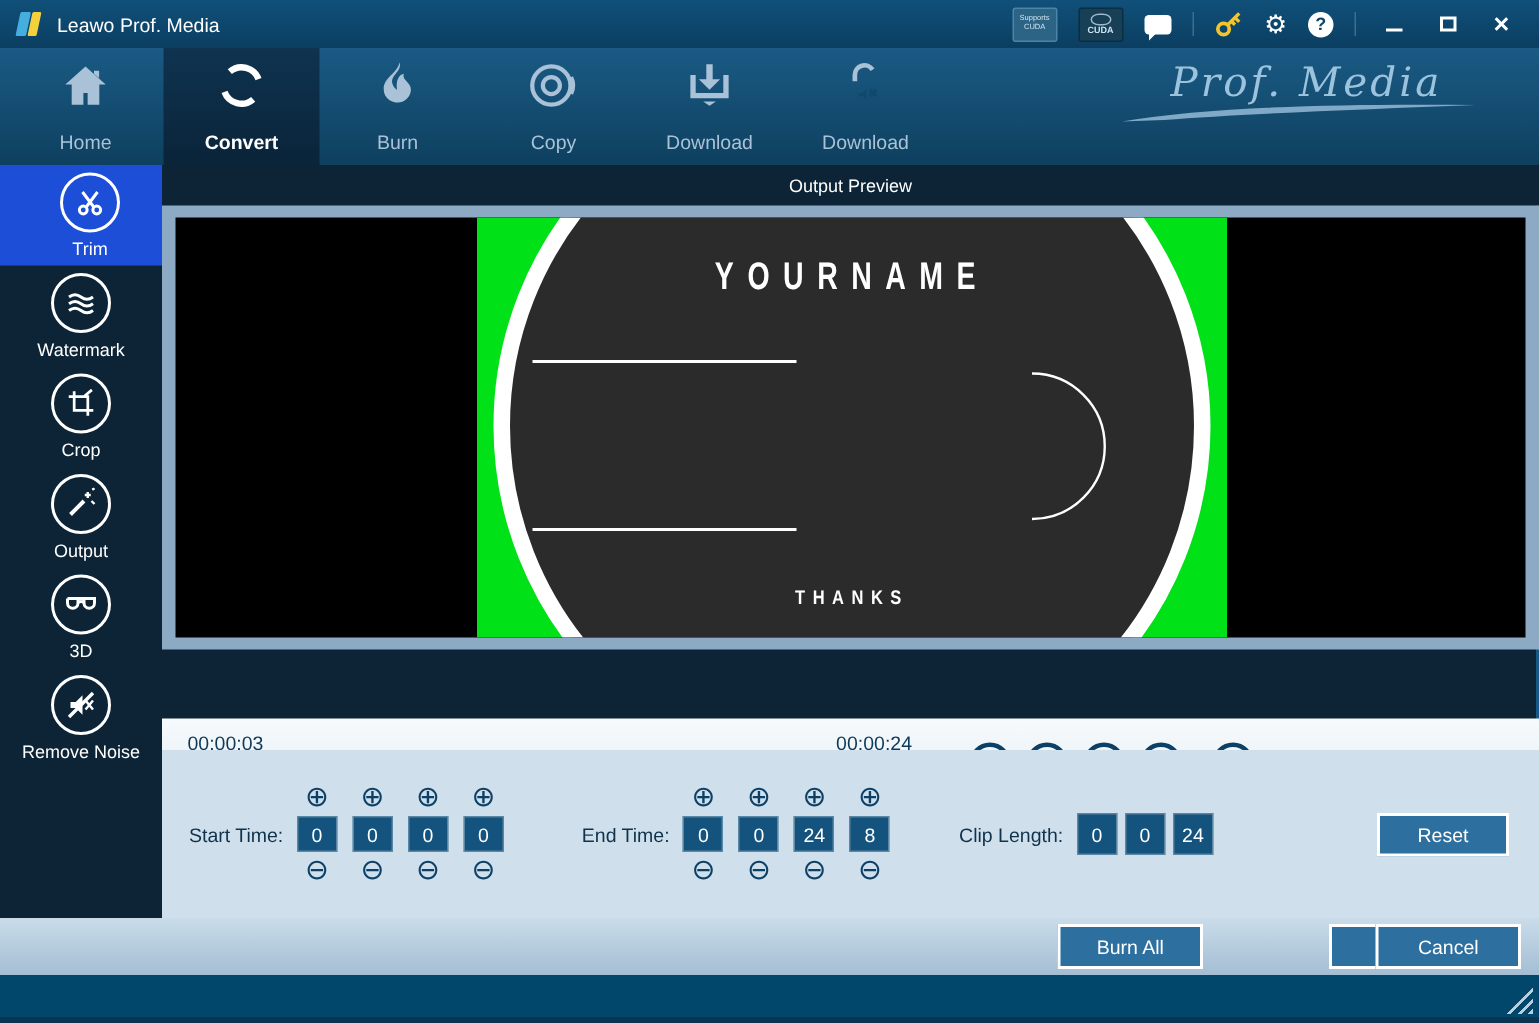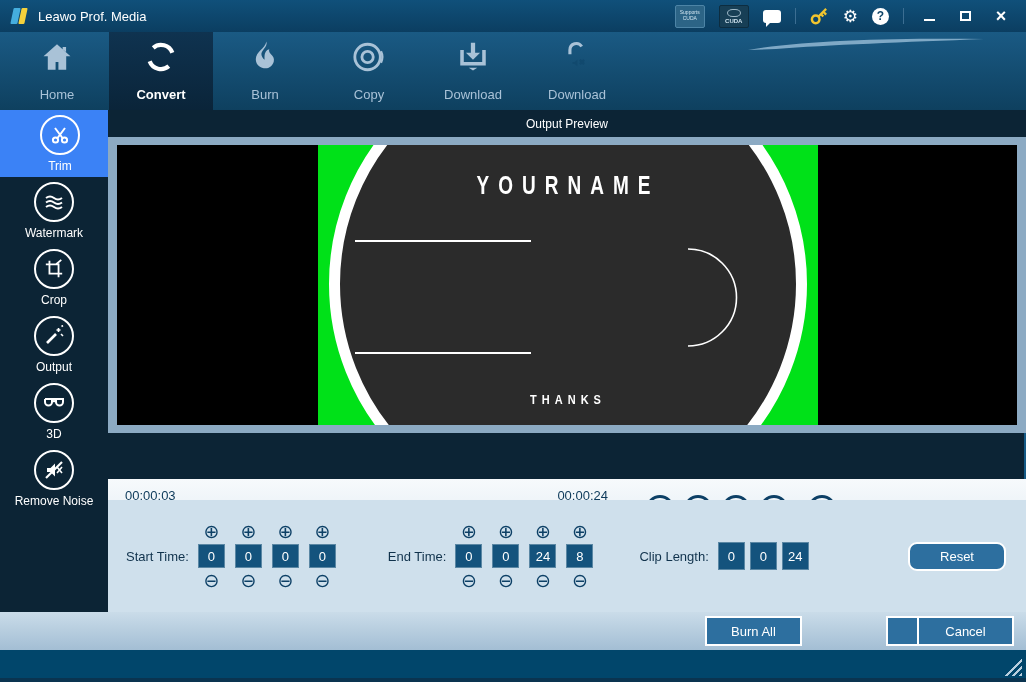--- a/index.html
+++ b/index.html
@@ -43,21 +43,21 @@
   .tab.active .tab-label { color:#ffffff; font-weight:bold; }
   .brand { position:absolute; right:30px; top:8px; width:250px; text-align:center; }
   .brand-text { font-family:"DejaVu Serif", serif; font-style:italic; font-size:27px; color:#9cc3de; letter-spacing:2px; }
   .brand svg { display:block; margin-top:-4px; }
 
   
   .sidebar { position:absolute; top:110px; left:0; width:108px; height:502px; background:#0c2435; }
   .side-item { height:67px; display:flex; flex-direction:column; align-items:center; justify-content:center; gap:4px; cursor:pointer; }
   .side-item .ring { width:40px; height:40px; border:2px solid #ffffff; border-radius:50%; display:flex; align-items:center; justify-content:center; }
   .side-item .side-label { color:#ffffff; font-size:12px; }
-  .side-item.active { background:#3b82f6;padding-left:12px; }
+  .side-item.active { background:#1d4ed8;padding-left:12px; }
   .side-item svg { stroke:#ffffff; fill:none; stroke-width:2; }
 
   
   .preview-header { position:absolute; top:110px; left:108px; width:918px; height:27px; background:#0c2435;
                     color:#ffffff; font-size:12px; display:flex; align-items:center; justify-content:center; }
   .preview-frame { position:absolute; top:137px; left:108px; width:918px; height:296px; background:#8caac3; padding:8px 9px; }
   .preview-screen { width:100%; height:100%; background:#000000; position:relative; overflow:hidden; }
   .video-area { position:absolute; left:201px; top:0; width:500px; height:280px; background:#00e118; overflow:hidden; }
   .big-circle { position:absolute; left:11px; top:-100px; width:478px; height:478px; border-radius:50%;
                 background:#2b2b2b; border:11px solid #ffffff; }
@@ -98,21 +98,21 @@
   .spingroup { display:flex; gap:10px; }
   .spincol { display:flex; flex-direction:column; align-items:center; gap:4px; }
   .spinbtn { color:#0d4066; font-size:19px; line-height:17px; cursor:pointer; font-family:"DejaVu Sans", sans-serif; }
   .numbox { width:27px; height:24px; background:#14537d; border:1px solid rgba(255,255,255,.3);
             color:#ffffff; font-size:13px; display:flex; align-items:center; justify-content:center; cursor:text; }
   .gap1 { width:52px; } .gap2 { width:46px; }
   .clipboxes { display:flex; gap:5px; }
   .clipboxes .numbox { width:27px; height:28px; }
   .btn { background:#2d6f9f; border:2px solid #ffffff; color:#ffffff; font-size:13px;
          display:flex; align-items:center; justify-content:center; cursor:pointer; }
-  .reset-btn { width:98px; height:29px; margin-left:auto; margin-right:20px;border-radius:9px; }
+  .reset-btn { width:88px; height:29px; margin-left:auto; margin-right:20px; }
 
   
   .actionbar { position:absolute; top:612px; left:0; width:1026px; height:38px;
                background:linear-gradient(#cadce9,#a3bed4); }
   .actionbar .btn { position:absolute; top:4px; height:30px; width:97px; }
   .btn-resetall { left:705px; } .btn-ok { left:842px;margin-left:44px; } .btn-cancel { left:917px; }
   .footer { position:absolute; top:650px; left:0; width:1026px; height:32px; background:#01466b; }
   .footer .strip { position:absolute; bottom:0; left:0; width:100%; height:4px; background:#0a3450; }
   .grip { position:absolute; right:4px; bottom:6px; width:18px; height:18px;
           background:repeating-linear-gradient(135deg, transparent 0 3px, #b9cedd 3px 5px);
@@ -195,20 +195,21 @@
     <div class="tab">
       <svg viewBox="0 0 24 24" style="fill:none;stroke-width:2.2">
         <path d="M7 10 V7 a4.5 4.5 0 0 1 8.3-2.4"></path>
         <rect x="6" y="10" width="12" height="10" rx="1.5" style="fill:inherit" stroke="none"></rect>
         <path d="M10.5 15.5 l1.8-1.8 v5 l-1.8-1.8 h-1.6 v-1.4z" fill="#11496e" stroke="none"></path>
         <path d="M14 14 l3 3 m0 -3 l-3 3" stroke="#11496e" stroke-width="1.6"></path>
       </svg>
       <span class="tab-label">Download</span>
     </div>
     <div class="brand">
+      <span class="brand-text">Prof. Media</span>
       <svg width="240" height="16" viewBox="0 0 240 16">
         <path d="M2 14 C 60 4, 150 2, 238 3 C 160 6, 80 9, 30 13 Z" fill="#7fa9c6"></path>
       </svg>
     </div>
   </div>
 
   <div class="sidebar">
     <div class="side-item active">
       <span class="ring">
           <svg width="22" height="22" viewBox="0 0 22 22">

